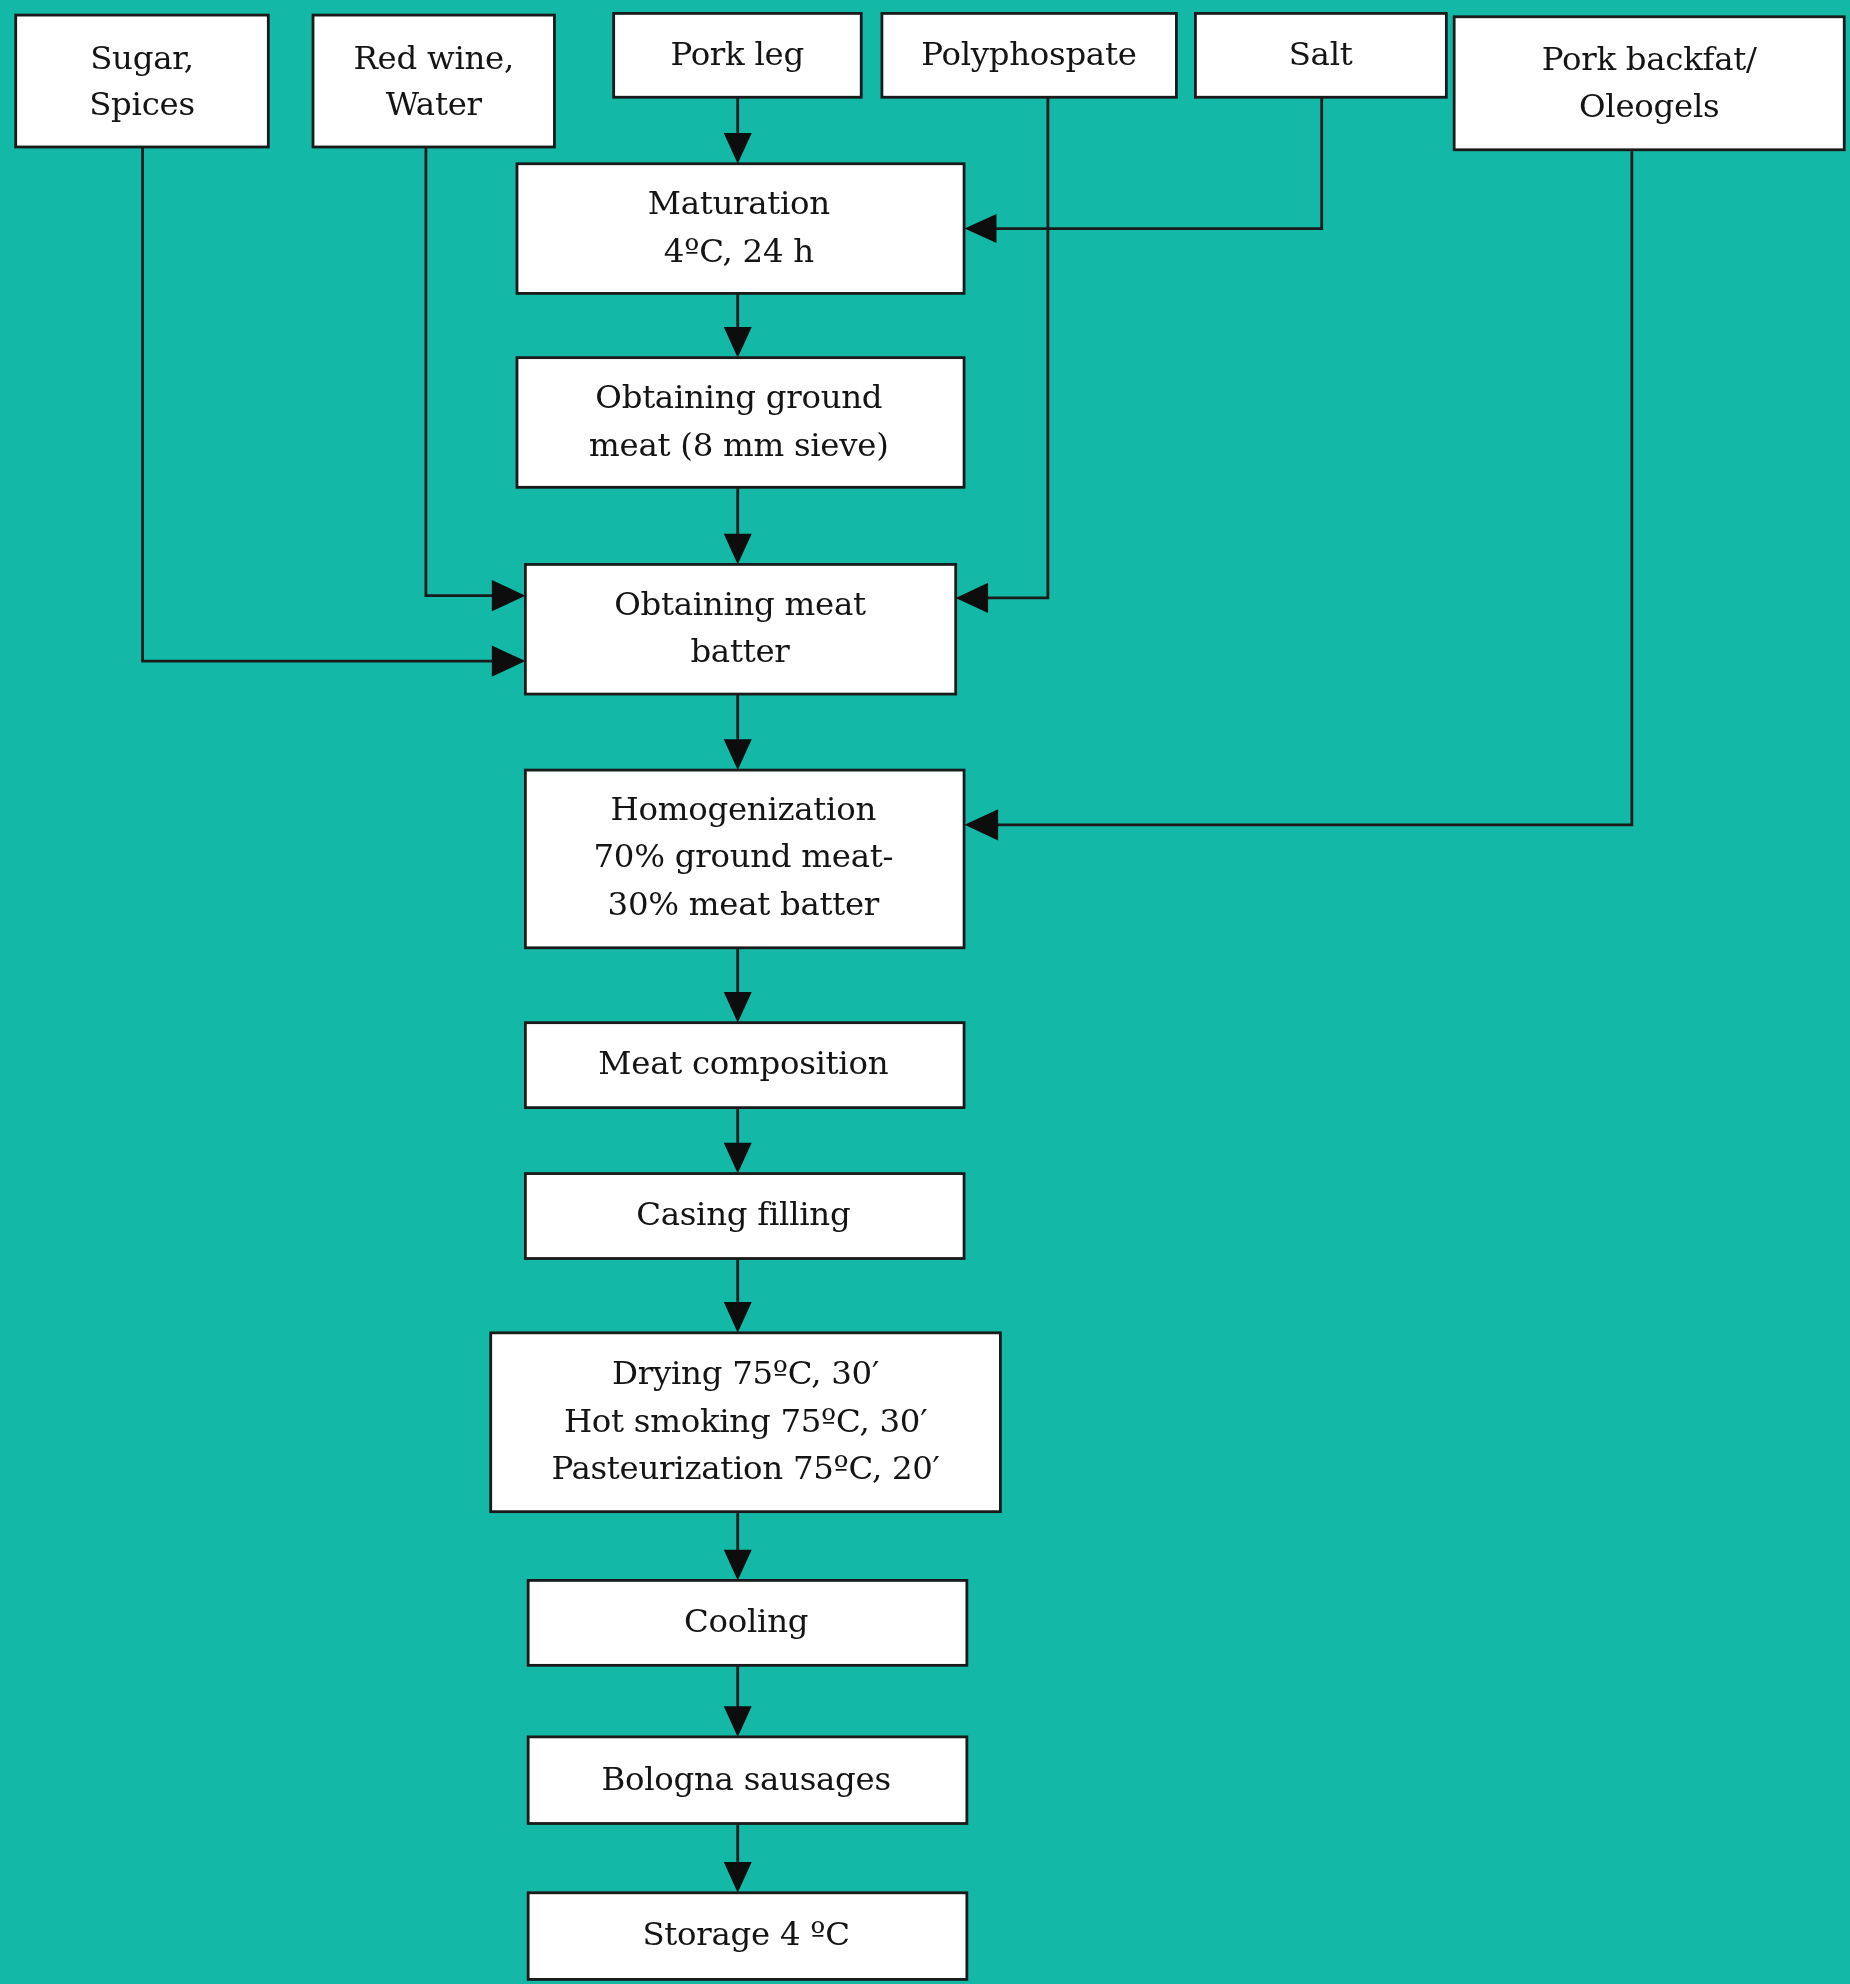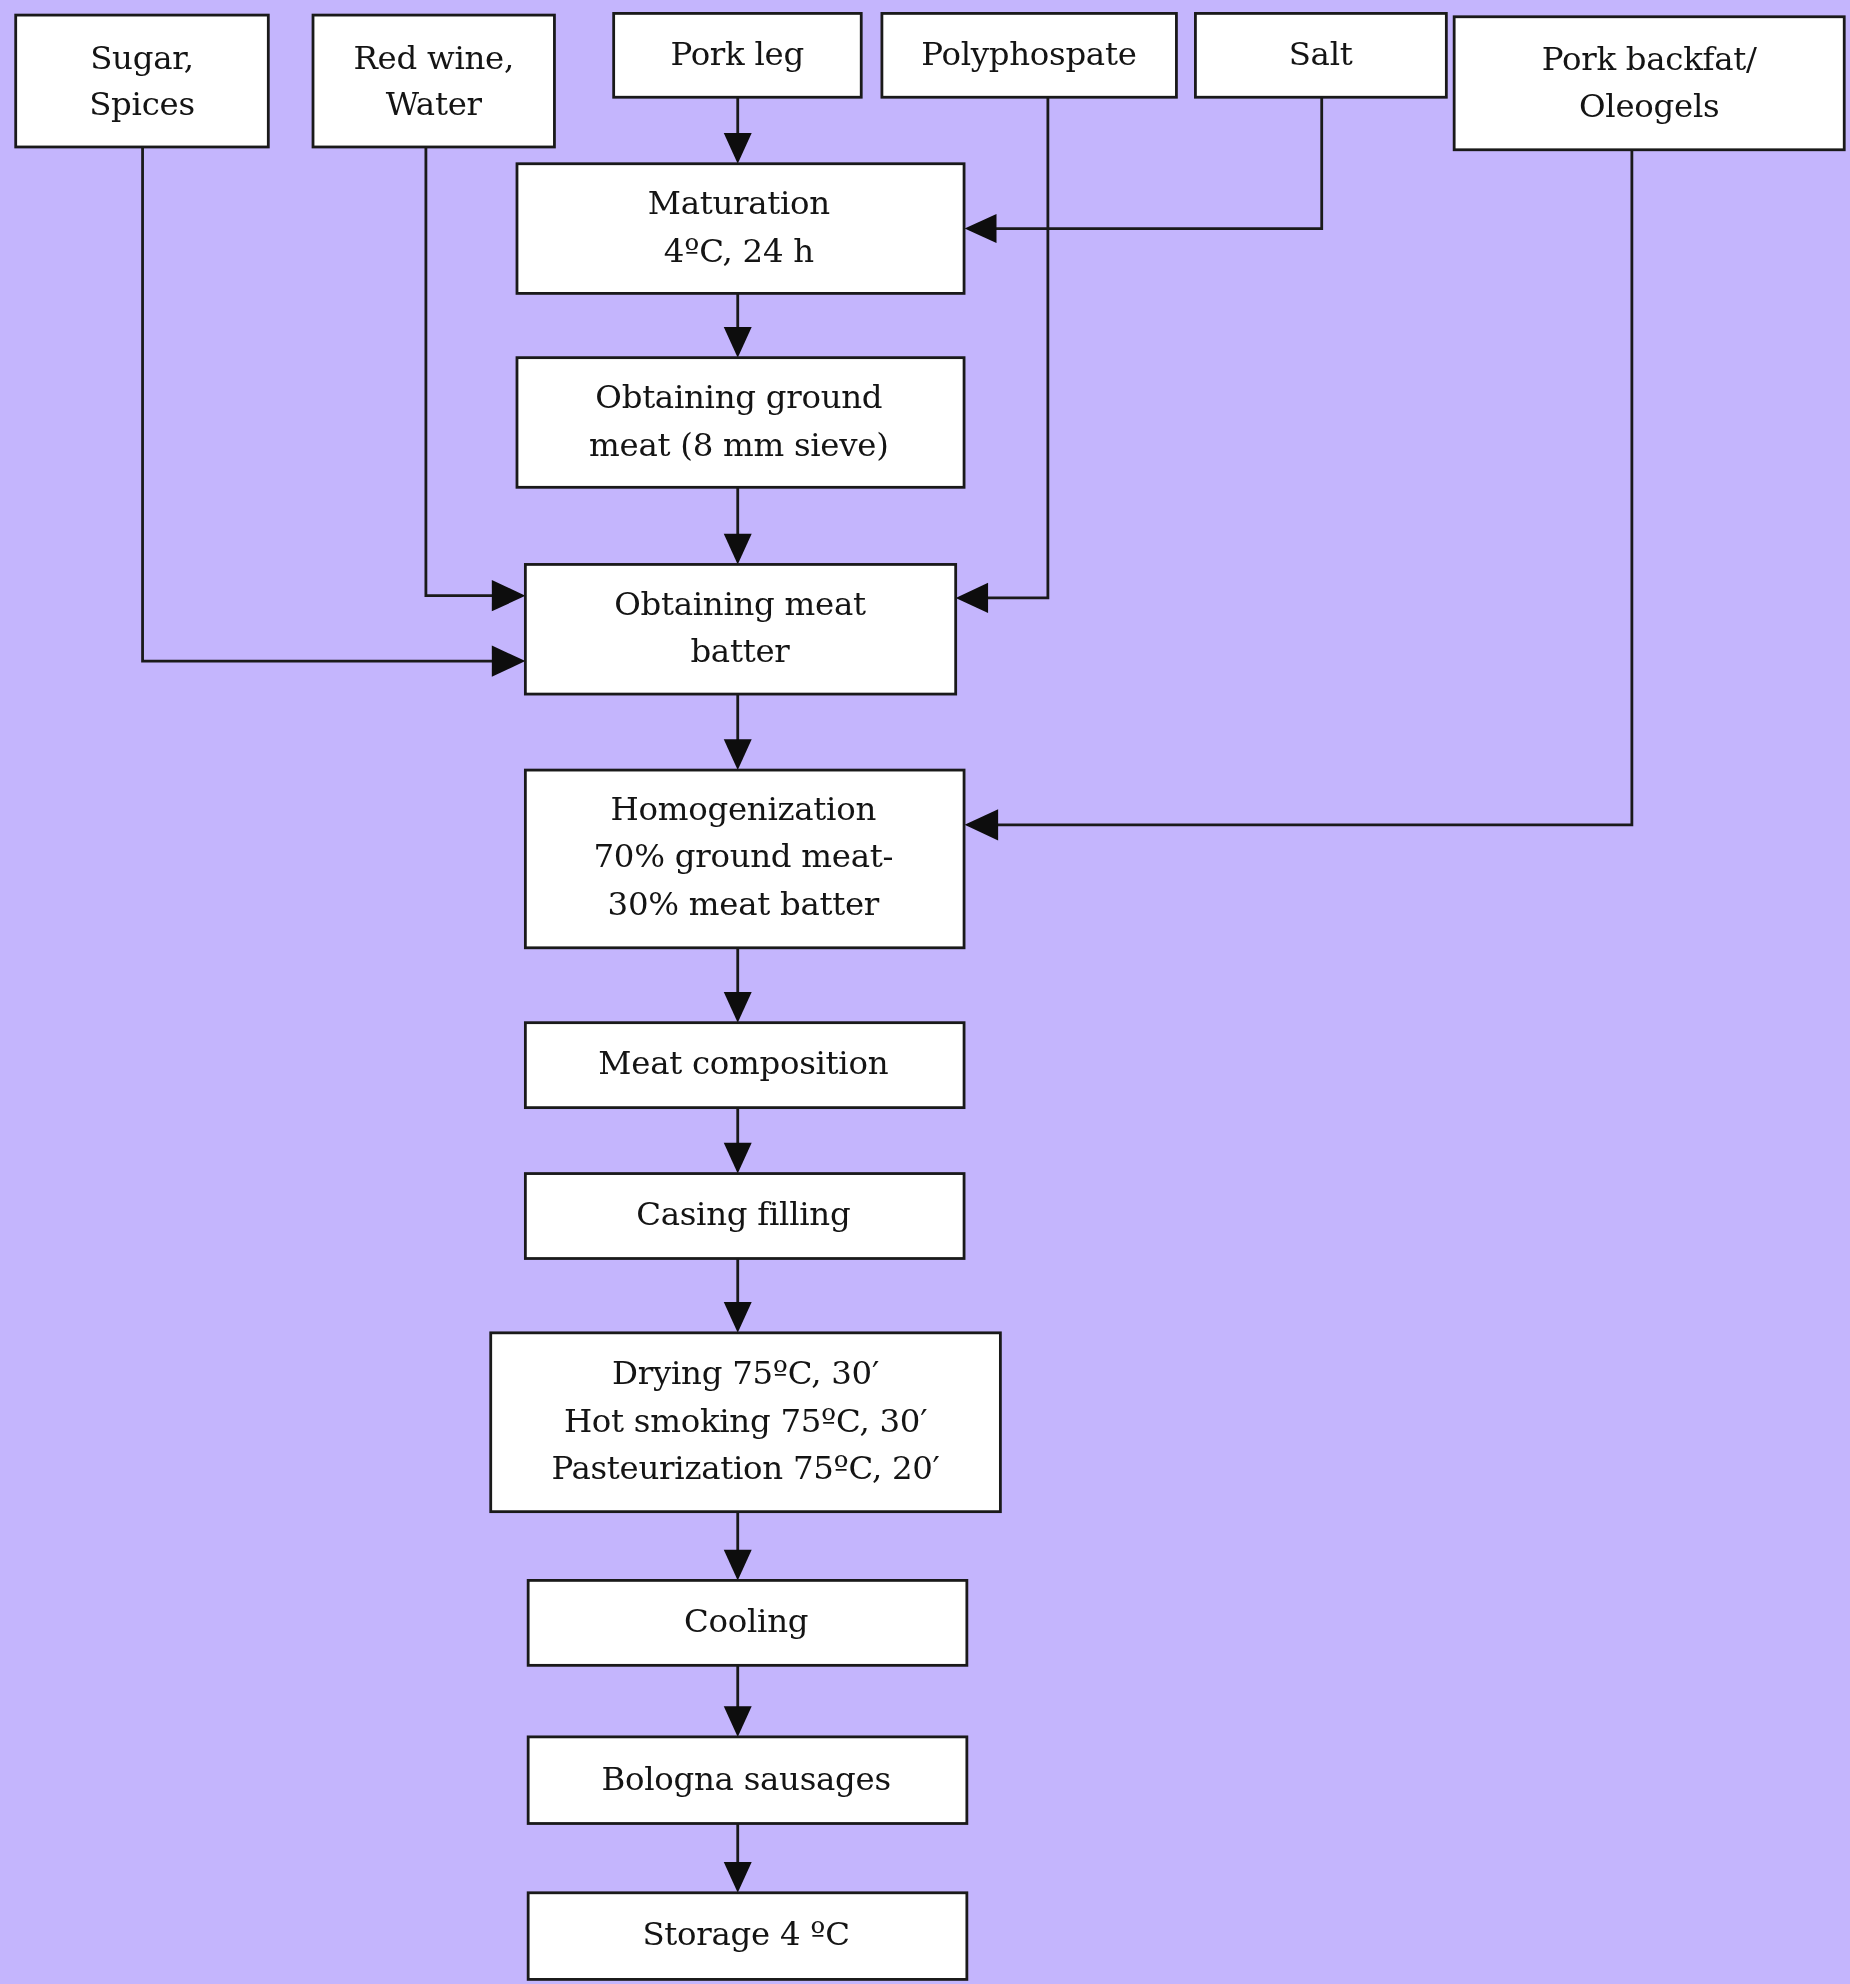--- a/index.html
+++ b/index.html
@@ -10,21 +10,21 @@
   body {
     width: 1851px;
     height: 1985px;
     font-family: "DejaVu Serif", serif;
     overflow: hidden;
   }
   #flowchart-root {
     position: relative;
     width: 1851px;
     height: 1985px;
-    background: #c4b5fd;
+    background: #14b8a6;
   }
   svg.diagram {
     display: block;
     width: 1851px;
     height: 1985px;
   }
   .node-rect {
     fill: #ffffff;
     stroke: #1a1a1a;
     stroke-width: 5;

